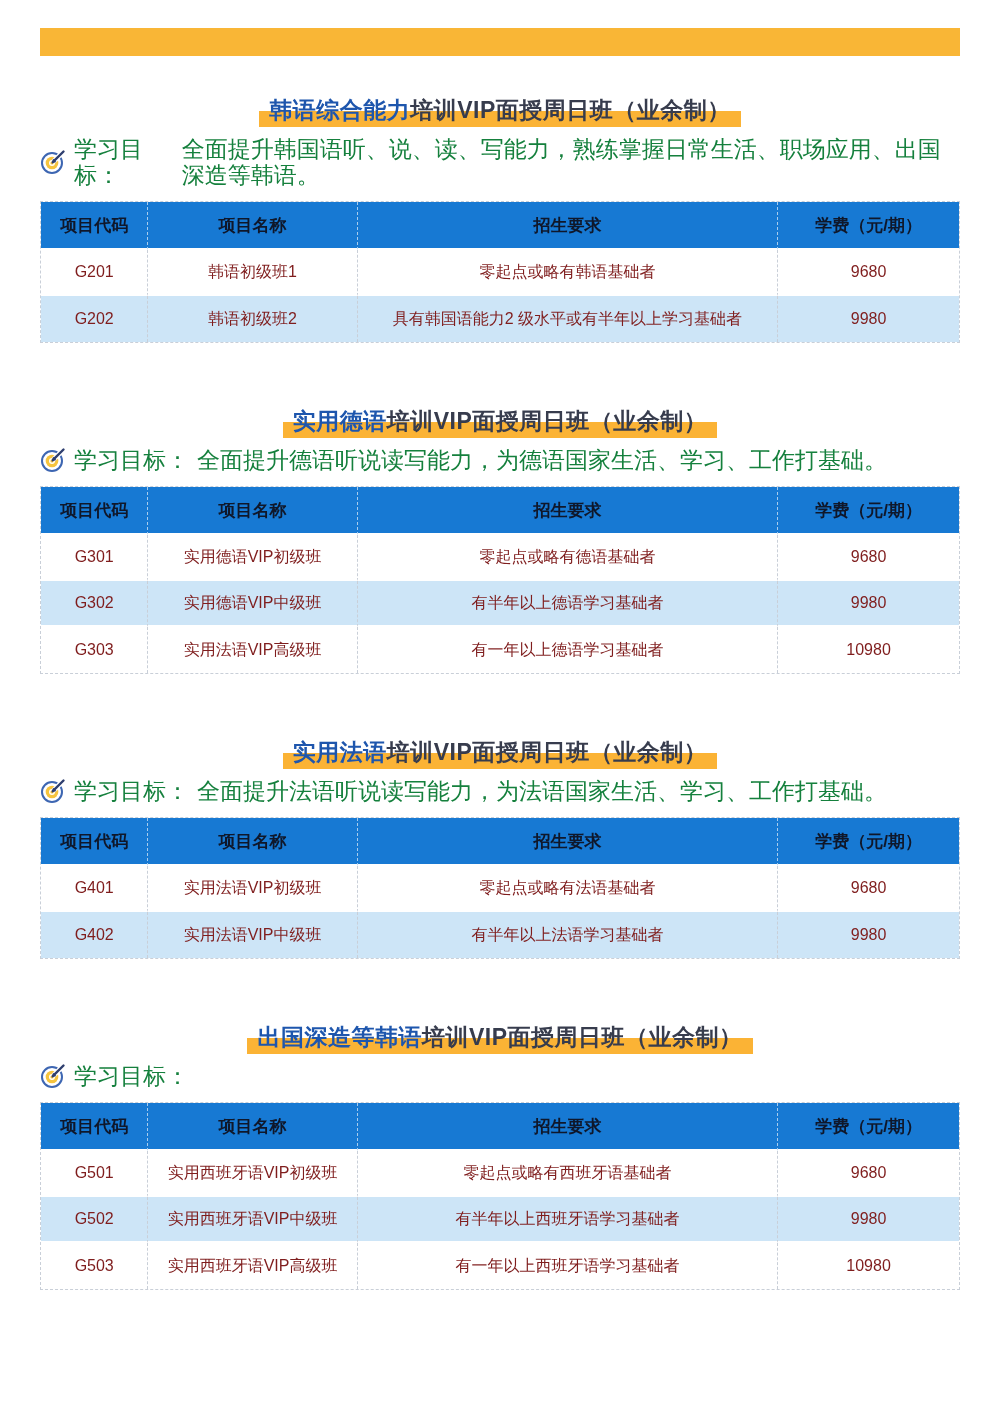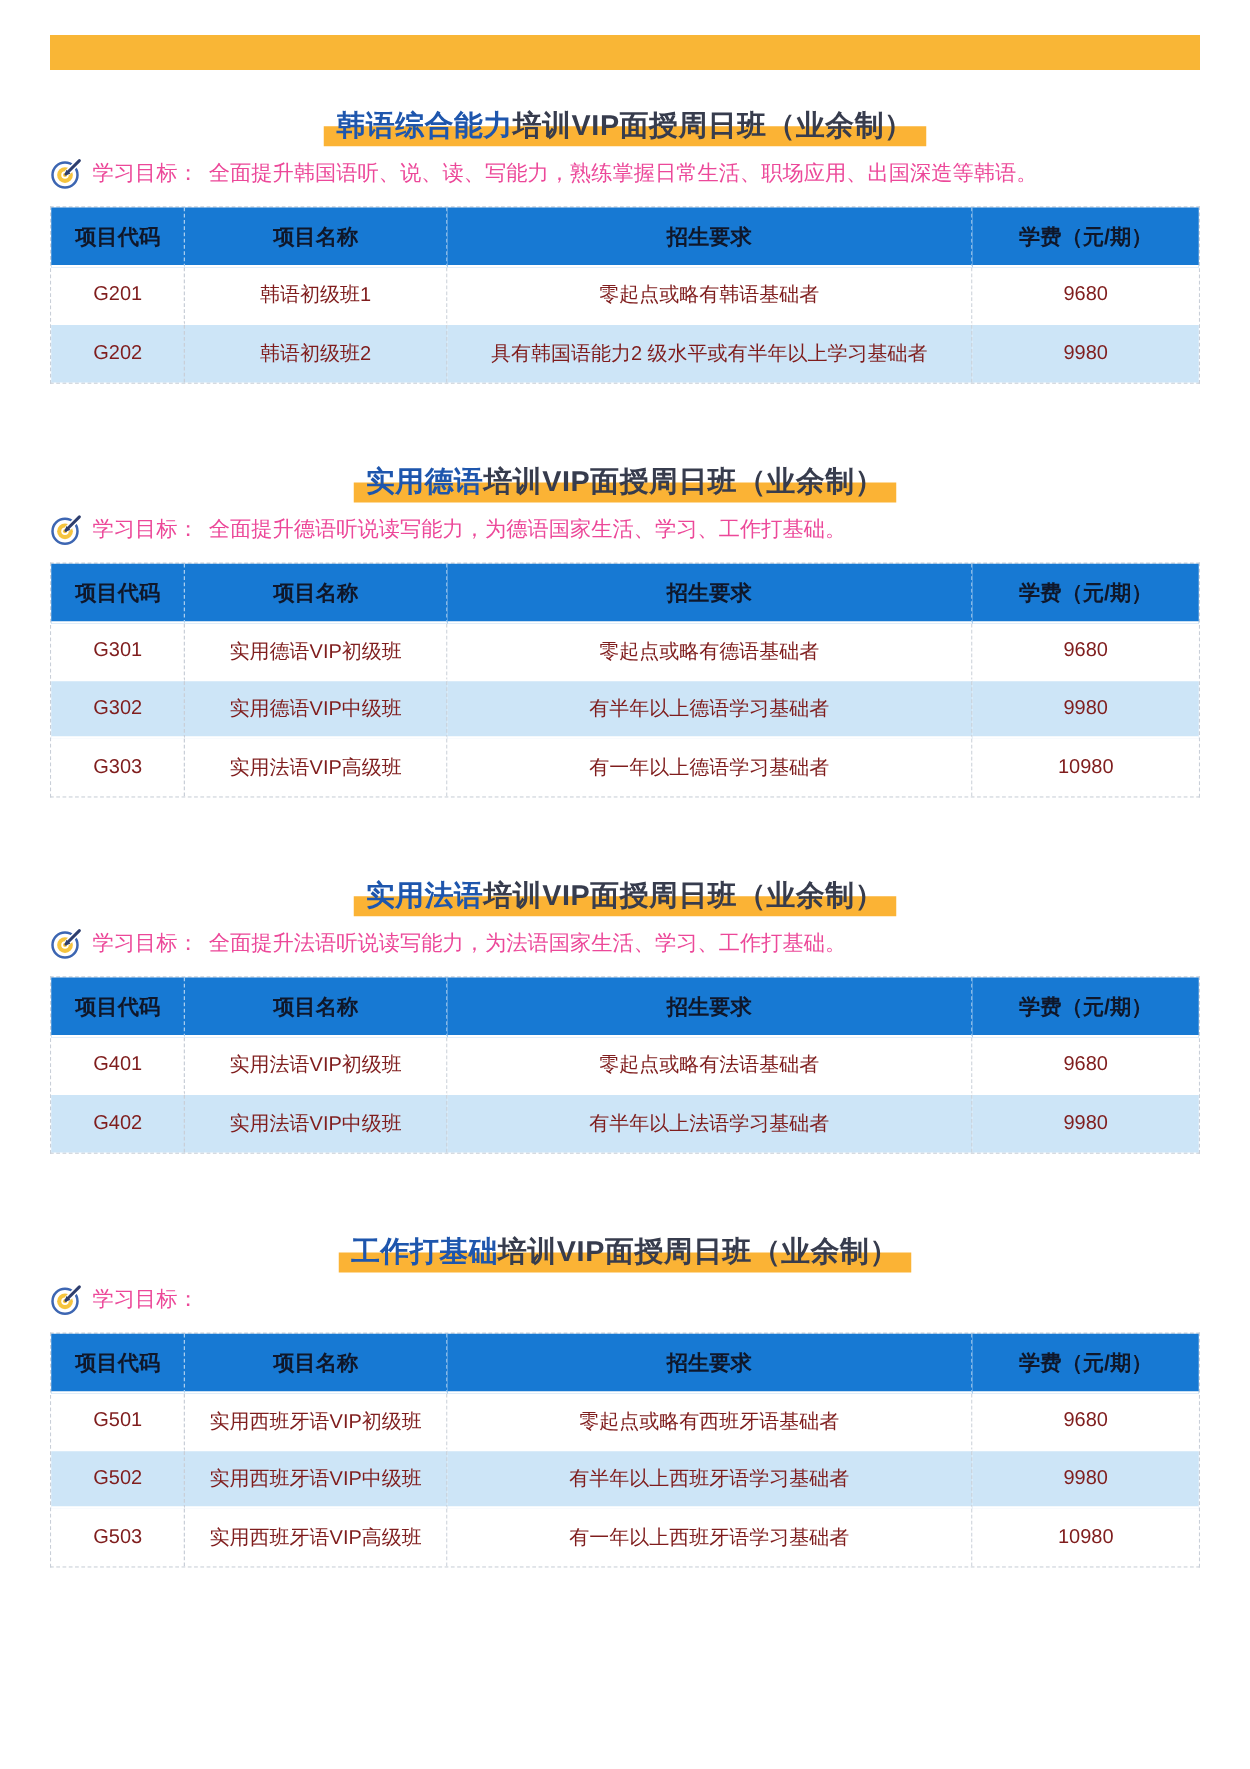--- a/index.html
+++ b/index.html
@@ -13,21 +13,21 @@
   }
   .page { padding: 0 40px; }
 
   .top-bar {
     margin-top: 28px;
     height: 28px;
     background: #f9b636;
   }
 
   .section { margin-top: 62px; }
-  .section.first { margin-top: 28px; }
+  .section.first { margin-top: 38px; }
 
   .section-title {
     text-align: center;
     font-size: 23px;
     line-height: 32px;
     margin: 0 0 10px 0;
     color: #373c4d;
     font-weight: 600;
     letter-spacing: 0.5px;
   }
@@ -37,23 +37,23 @@
     background-size: 100% 16px;
     background-position: left bottom;
     padding: 0 10px 4px 10px;
   }
   .title-strong { color: #1e56ad; font-weight: 800; }
 
   .goal {
     display: flex;
     align-items: center;
     gap: 8px;
-    font-size: 17px;
+    font-size: 23px;
     line-height: 26px;
-    color: #ec4899;
+    color: #15803d;
     margin: 0 0 13px 0;
   }
   .goal-icon { flex: 0 0 auto; width: 26px; height: 26px; }
 
   table.course-table {
     width: 100%;
     border-collapse: separate;
     border-spacing: 0;
     border: 1px dashed #c9cfd8;
     table-layout: fixed;
@@ -238,21 +238,21 @@
             <td>G402</td>
             <td>实用法语VIP中级班</td>
             <td>有半年以上法语学习基础者</td>
             <td>9980</td>
           </tr>
         </tbody>
     </table>
   </div>
 
   <div class="section">
-    <h2 class="section-title"><span class="hl-band"><span class="title-strong">工作打基础</span><span>培训VIP面授周日班（业余制）</span></span></h2>
+    <h2 class="section-title"><span class="hl-band"><span class="title-strong">出国深造等韩语</span><span>培训VIP面授周日班（业余制）</span></span></h2>
     <p class="goal">
       <svg class="goal-icon" viewBox="0 0 26 26">
         <circle cx="12" cy="14" r="10" stroke="#3d66b2" stroke-width="2" fill="#ffffff"></circle>
         <circle cx="12" cy="14" r="6.3" fill="#f6c43e"></circle>
         <circle cx="12" cy="14" r="3" fill="#ffffff"></circle>
         <circle cx="12" cy="14" r="1.6" fill="#f6c43e"></circle>
         <line x1="23.5" y1="2.5" x2="13.5" y2="12.5" stroke="#ffffff" stroke-width="5"></line>
         <line x1="23.5" y1="2.5" x2="12.8" y2="13.2" stroke="#2e3e6e" stroke-width="2.4" stroke-linecap="round"></line>
         <polygon points="11.6,14.4 16.4,13 13.1,9.7" fill="#2e3e6e"></polygon>
       </svg>

